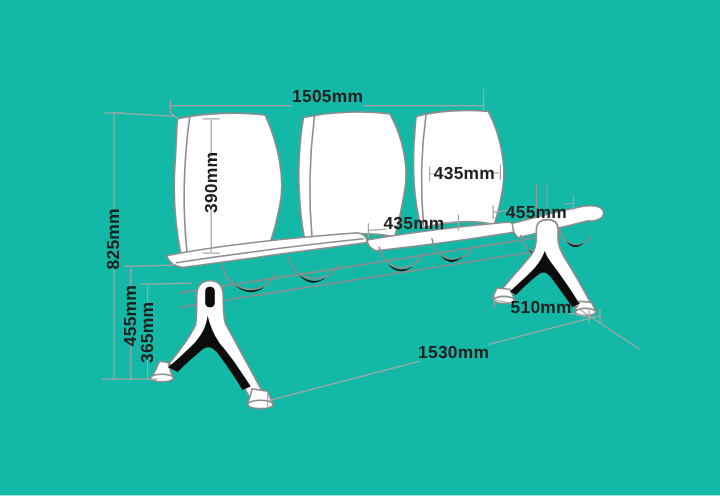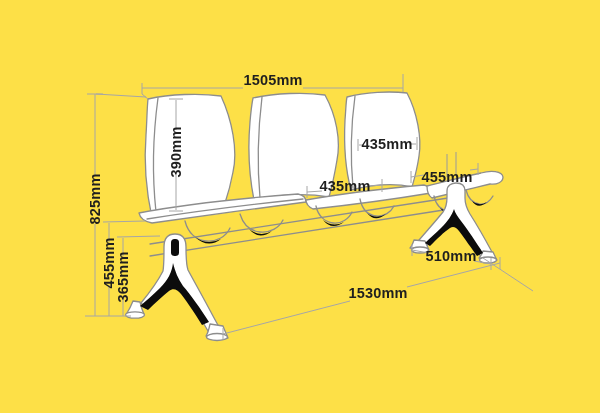--- a/index.html
+++ b/index.html
@@ -1,16 +1,16 @@
 <!DOCTYPE html>
 <html><head>
 <meta charset="utf-8">
 <style>
   html,body{margin:0;padding:0;background:#ffffff;}
-  .stage{position:relative;width:600px;height:413px;background:#fde047;overflow:hidden;
+  .stage{position:relative;width:600px;height:413px;background:#14b8a6;overflow:hidden;
          font-family:"Liberation Sans", sans-serif;}
   svg{display:block;}
   .art{fill:none;stroke:#8d8d8d;stroke-width:1.3;stroke-linecap:round;stroke-linejoin:round;}
   .artf{fill:#ffffff;stroke:#8d8d8d;stroke-width:1.3;stroke-linejoin:round;}
   .thin{fill:none;stroke:#9a9a9a;stroke-width:1;}
   .accent{fill:#0c0c0c;stroke:none;}
   .dim{fill:none;stroke:#a6a6a6;stroke-width:1;stroke-linecap:butt;}
   .dim-label{font-family:"Liberation Sans", sans-serif;font-size:14.5px;font-weight:700;
              fill:#1f1f1f;letter-spacing:0.2px;}
 </style>

